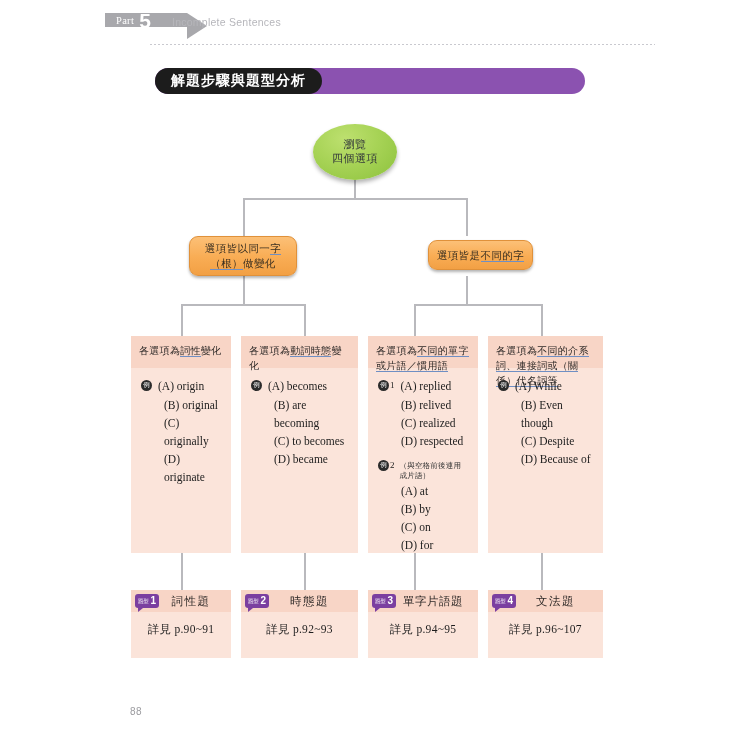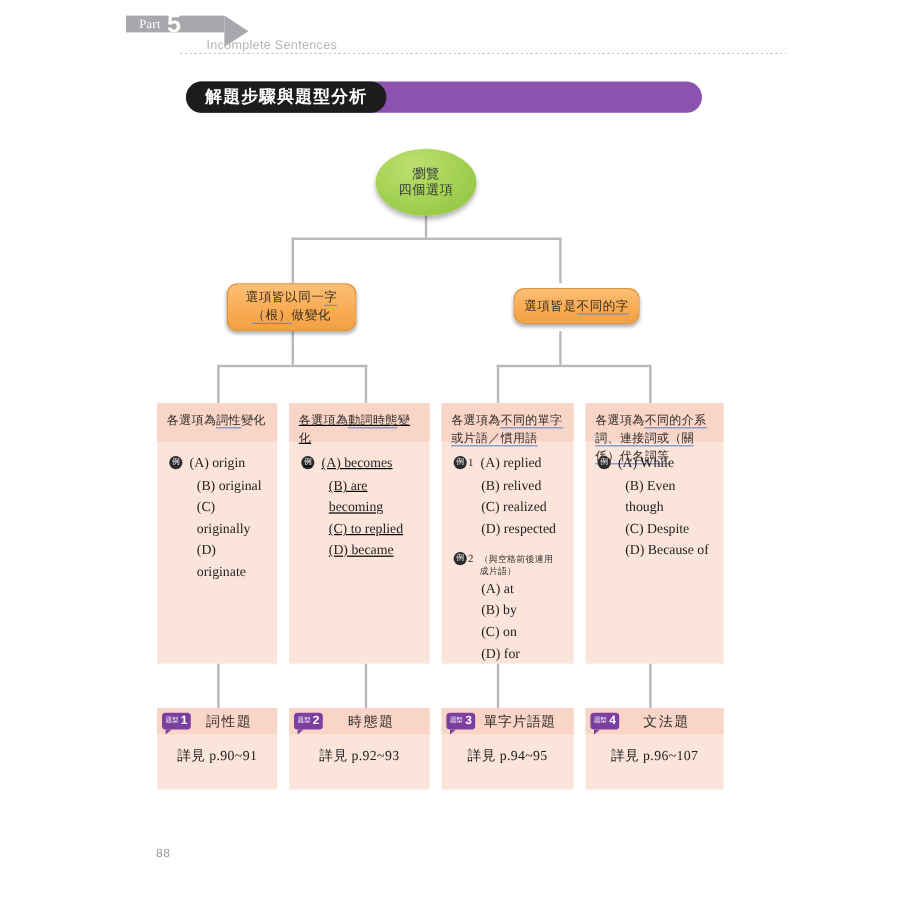--- a/index.html
+++ b/index.html
@@ -25,21 +25,21 @@
   .part-banner .part-num{
     color:#ffffff;font-size:21px;font-weight:bold;margin-left:5px;
     line-height:1;font-family:"Liberation Sans",sans-serif;
   }
   .part-arrow{
     position:absolute;left:187px;top:13px;width:0;height:0;
     border-top:13.5px solid transparent;border-bottom:13.5px solid transparent;
     border-left:20px solid #a8a8ac;
   }
   .part-subtitle{
-    position:absolute;left:172px;top:32px;
+    position:absolute;left:172px;top:16px;
     color:#b6b6bb;font-size:10.5px;letter-spacing:.25px;
     font-family:"Liberation Sans",sans-serif;
   }
   .header-dots{
     position:absolute;left:150px;top:44px;width:505px;height:1px;
     background-image:repeating-linear-gradient(to right,#c9c9cf 0px,#c9c9cf 2px,transparent 2px,transparent 4px);
   }
 
   
   .title-bar{
@@ -228,32 +228,32 @@
       <div class="opt opt-first">(A) origin</div>
     </div>
     <div class="opt-list">
       <div class="opt">(B) original</div>
       <div class="opt">(C) originally</div>
       <div class="opt">(D) originate</div>
     </div>
   </div>
 </div>
 
-<div class="card" style="left:241px;top:336px;width:117px;height:217px;text-decoration:underline;">
+<div class="card" style="left:241px;top:336px;width:117px;height:217px;">
   <div class="card-head" style="height:32px;">
     <span>各選項為</span><span class="u">動詞時態</span><span>變化</span>
   </div>
   <div class="card-body">
     <div class="ex-row">
       <div class="ex-badge">例</div>
       <div class="opt opt-first">(A) becomes</div>
     </div>
     <div class="opt-list">
       <div class="opt">(B) are becoming</div>
-      <div class="opt">(C) to replied</div>
+      <div class="opt">(C) to becomes</div>
       <div class="opt">(D) became</div>
     </div>
   </div>
 </div>
 
 <div class="card" style="left:368px;top:336px;width:110px;height:217px;">
   <div class="card-head" style="height:32px;">
     <span>各選項為</span><span class="u">不同的單字或片語／慣用語</span><span></span>
   </div>
   <div class="card-body">

